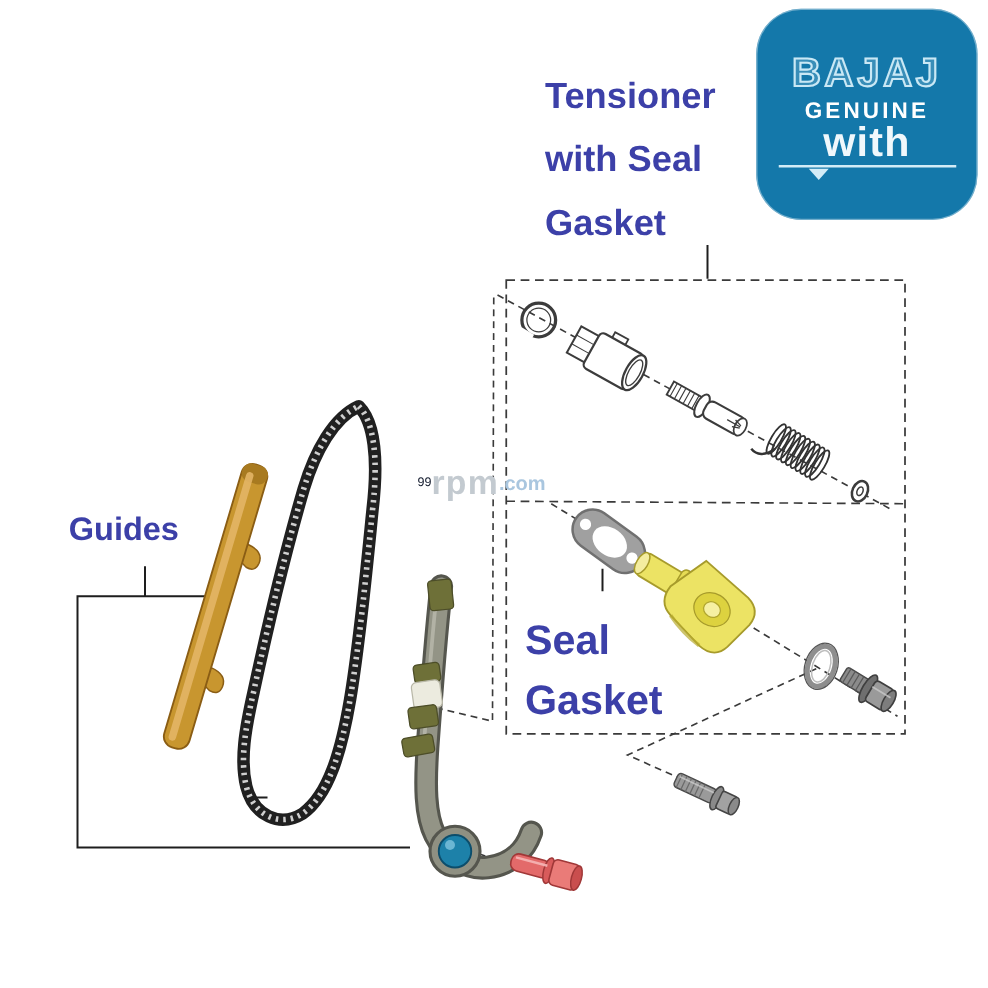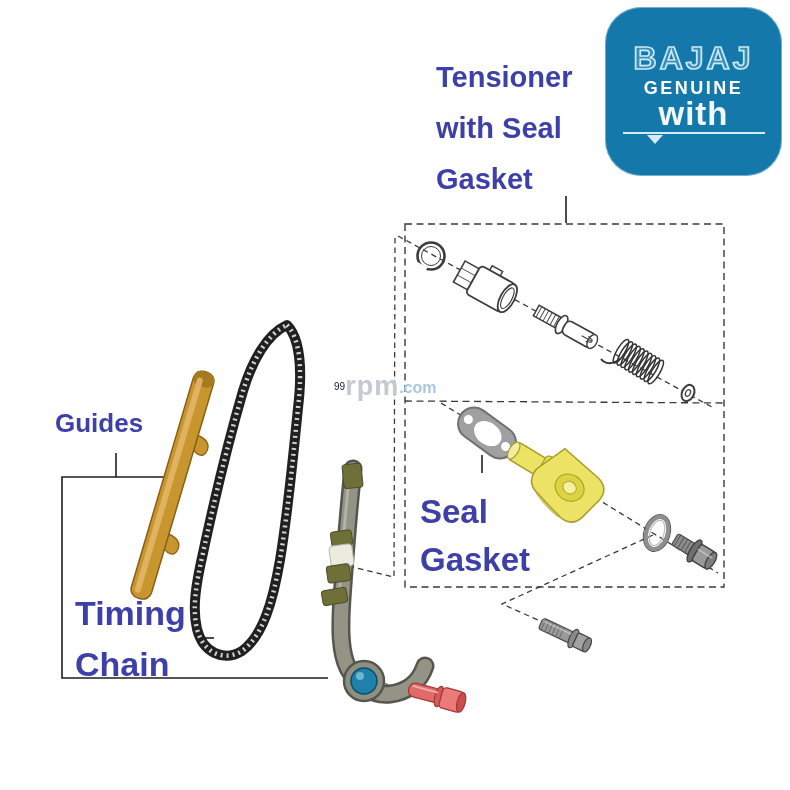--- a/index.html
+++ b/index.html
@@ -218,22 +218,20 @@
       <rect x="4" y="-10.5" width="22" height="21" rx="4" fill="#ea7b78" stroke="#a03838" stroke-width="1.3"></rect>
       <ellipse cx="25" cy="0" rx="4" ry="10" fill="#c94e4e" stroke="#a03838" stroke-width="1.2"></ellipse>
       <line x1="-26" y1="-3.5" x2="0" y2="-3.5" stroke="#f6b6b6" stroke-width="2" opacity="0.9"></line>
     </g>
   </svg>
 
   <div class="anno lbl-tensioner">Tensioner
 with Seal
 Gasket</div>
   <div class="anno lbl-guides">Guides</div>
-  <div class="anno lbl-timing">Timing
-Chain</div>
   <div class="anno lbl-seal">Seal
 Gasket</div>
 
   <div class="watermark">
     <span class="wm-prefix">99</span>
       <span class="wm-brand">rpm</span>
       <span class="wm-suffix">.com</span>
   </div>
 
   <div class="logo">

